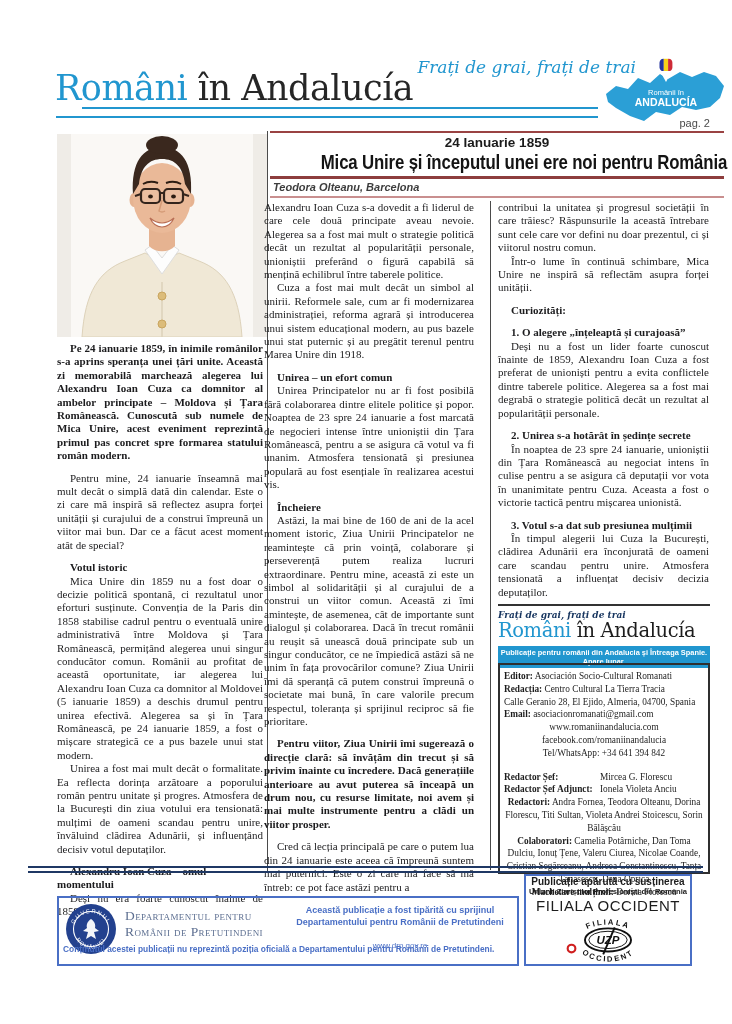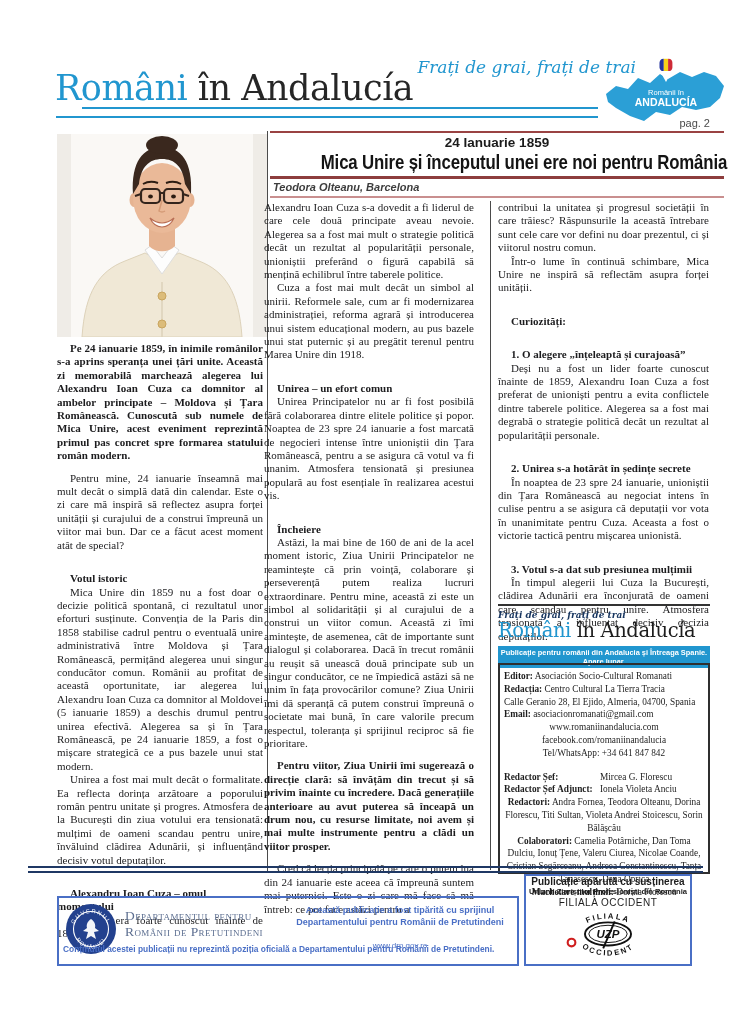--- a/index.html
+++ b/index.html
@@ -37,21 +37,21 @@
 
   
   .bcol{position:absolute;font-size:11px;line-height:13.4px;text-align:justify;color:#1c1c1e;}
   .col-left{left:57px;top:342px;width:206px;}
   .col-mid{left:264px;top:201px;width:210px;}
   .col-right{left:498px;top:201px;width:211px;}
   .bcol p{margin:0;text-indent:13px;}
   .bcol p.noind{text-indent:0;}
   .bcol p.gap{margin-top:9px;}
   .bcol p.b{font-weight:bold;}
-  .bcol p.hd{font-weight:bold;margin-top:20px;text-align:left;}
+  .bcol p.hd{font-weight:bold;margin-top:9px;text-align:left;}
 
   
   .sep-line{position:absolute;left:498px;top:604px;width:212px;height:2px;background:#333;}
   .mini-tagline{position:absolute;left:498px;top:610px;font:italic bold 9px "DejaVu Serif",serif;color:#17355f;}
   .mini-masthead{position:absolute;left:498px;top:619px;font-family:"DejaVu Serif",serif;font-size:19.5px;letter-spacing:-.4px;white-space:nowrap;}
   .mini-masthead .m1{color:#2196cf;}
   .mini-masthead .m2{color:#1d1d1d;}
   .mini-strip{position:absolute;left:498px;top:646px;width:212px;background:#2196cf;color:#fff;
               font:bold 7.4px "Liberation Sans",sans-serif;text-align:center;padding:2px 0;}
   .editor-box{position:absolute;left:498px;top:663px;width:200px;height:197px;border:2px solid #2f2f2f;
@@ -73,21 +73,21 @@
         font-size:13.5px;line-height:16px;color:#5d6f91;letter-spacing:.4px;}
   .support{position:absolute;left:232px;top:6px;width:218px;text-align:center;
            font:bold 9px "Liberation Sans",sans-serif;color:#4a6fc5;line-height:12px;}
   .drp-site{text-align:center;font-weight:normal;font-size:8px;margin-top:12px;}
   .disclaimer{position:absolute;left:4px;top:46px;width:452px;white-space:nowrap;
               font:bold 8.4px "Liberation Sans",sans-serif;color:#4a6fc5;}
   .fbox-right{position:absolute;left:524px;top:874px;width:164px;height:88px;border:2px solid #4a6fc5;
               text-align:center;font-family:"Liberation Sans",sans-serif;color:#1d1d1d;}
   .uzp1{font-weight:bold;font-size:10px;margin-top:0;}
   .uzp2{font-weight:bold;font-size:7.6px;}
-  .uzp3{font-size:10px;letter-spacing:.5px;margin-top:1px;}
+  .uzp3{font-size:15px;letter-spacing:.5px;margin-top:1px;}
   .uzp-logo{width:92px;height:48px;margin-top:0;}
 </style>
 </head>
 <body>
 
 <div id="page">
 
   <div class="tagline-top">Frați de grai, frați de trai</div>
 
   <div class="masthead">
@@ -192,21 +192,21 @@
   </div>
   <div class="mini-strip">Publicație pentru românii din Andalucia și Întreaga Spanie. Apare lunar.</div>
 
   <div class="editor-box">
     <div class="row"><span class="lbl">Editor:</span> <span>Asociación Socio-Cultural Romanati</span></div>
     <div class="row"><span class="lbl">Redacția:</span> <span>Centro Cultural La Tierra Tracia</span></div>
     <div class="row">Calle Geranio 28, El Ejido, Almeria, 04700, Spania</div>
     <div class="row"><span class="lbl">Email:</span> <span>asociacionromanati@gmail.com</span></div>
     <div class="ctr">www.romaniinandalucia.com</div>
     <div class="ctr">facebook.com/romaniinandalucia</div>
-    <div class="ctr">Tel/WhatsApp: +34 641 847 842</div>
+    <div class="ctr">Tel/WhatsApp: +34 641 394 842</div>
     <div class="staff gaptop">
         <span class="lbl">Redactor Șef:</span>
         <span>Mircea G. Florescu</span>
       </div>
     <div class="staff">
         <span class="lbl">Redactor Șef Adjunct:</span>
         <span>Ionela Violeta Anciu</span>
       </div>
     <div class="wrap"><span class="lbl">Redactori:</span> <span>Andra Fornea, Teodora Olteanu, Dorina Florescu, Titi Sultan, Violeta Andrei Stoicescu, Sorin Bălășcău</span></div>
     <div class="wrap"><span class="lbl">Colaboratori:</span> <span>Camelia Potârniche, Dan Toma Dulciu, Ionuț Țene, Valeru Ciurea, Nicolae Coande, Cristian Segărceanu, Andreea Constantinescu, Tanța Tănăsescu, Dana Oprica</span></div>

